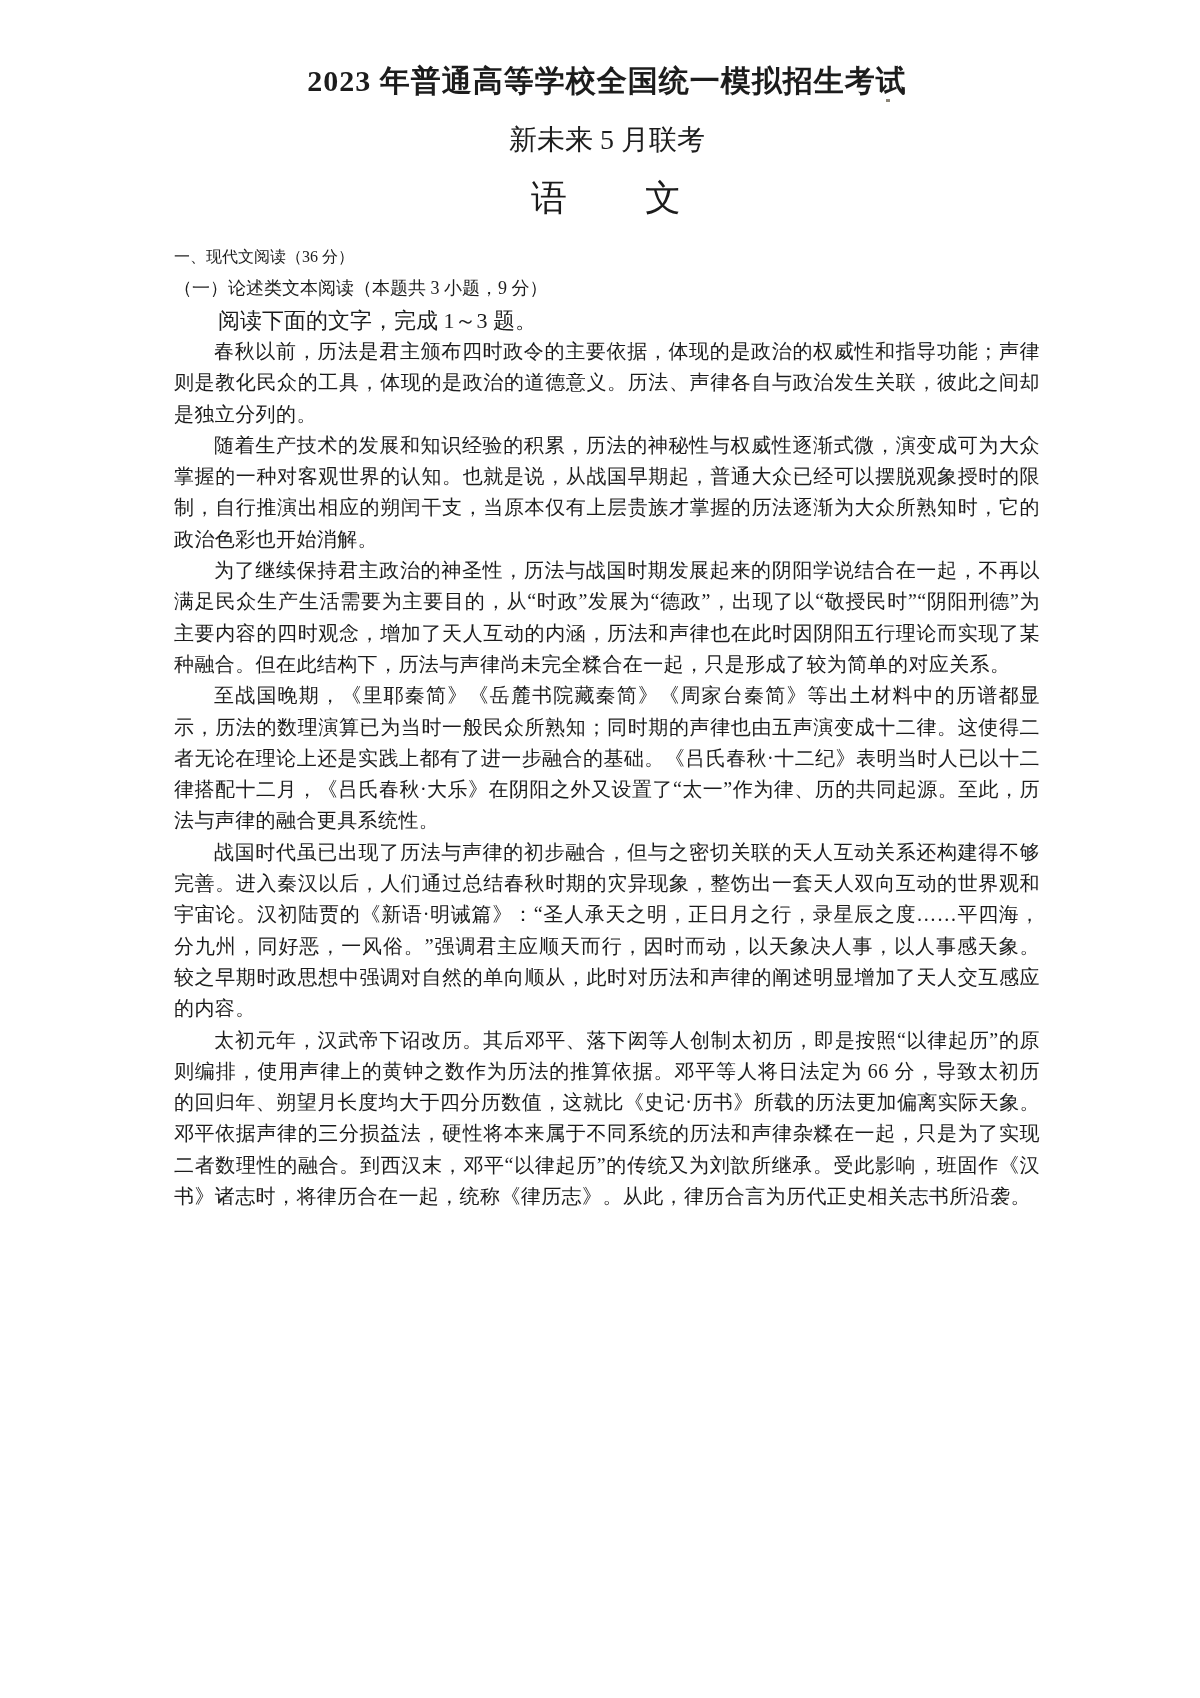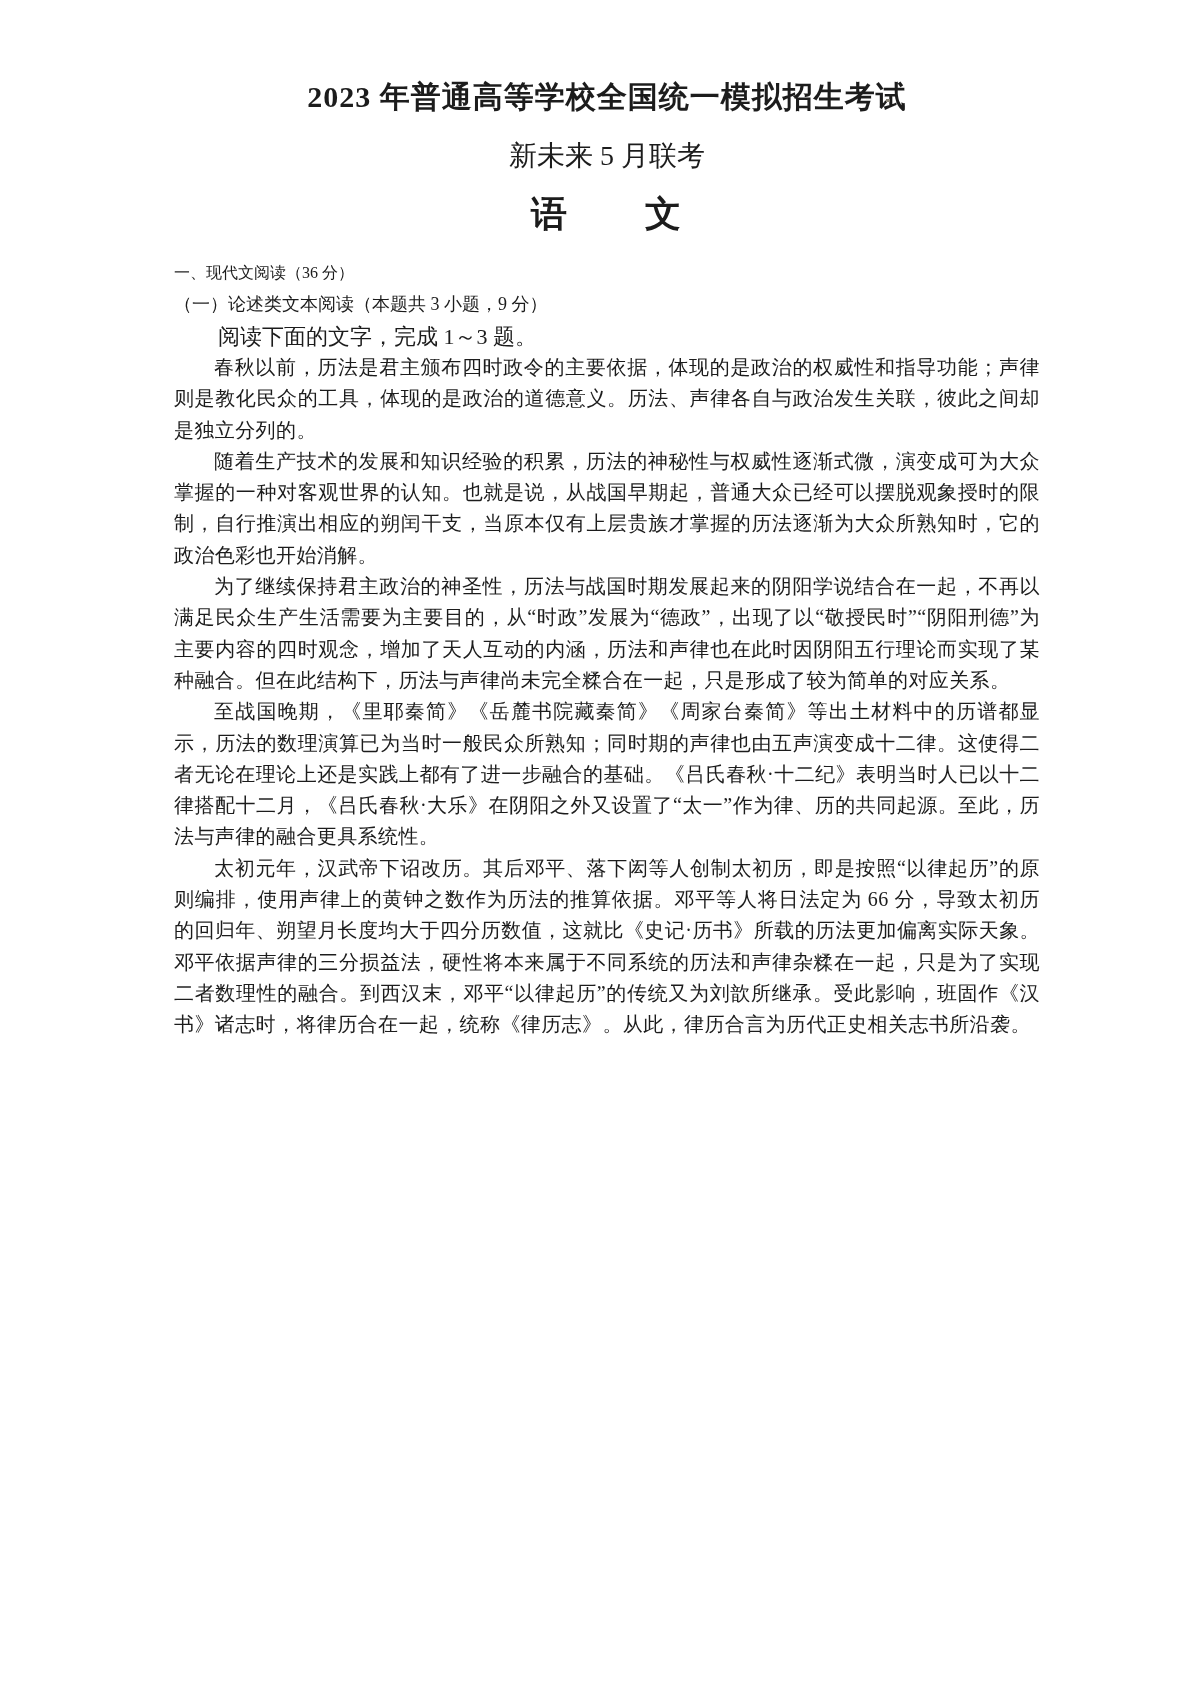--- a/index.html
+++ b/index.html
@@ -8,21 +8,21 @@
     padding: 0;
     background: #ffffff;
   }
   .page {
     position: relative;
     width: 1200px;
     height: 1698px;
     margin: 0 auto;
     background: #ffffff;
     box-sizing: border-box;
-    padding: 80px 160px 0 174px;
+    padding: 64px 160px 0 174px;
     color: #1c1c1c;
     font-family: "Liberation Serif", "DejaVu Serif", serif;
     overflow: hidden;
   }
   .artifact-dot {
     position: absolute;
     left: 886px;
     top: 99px;
     width: 4px;
     height: 3px;
@@ -38,21 +38,21 @@
   }
   .exam-session {
     font-size: 28px;
     font-weight: normal;
     text-align: center;
     margin: 26px 0 0 0;
     line-height: 32px;
   }
   .subject-title {
     font-size: 36px;
-    font-weight: bold;
+    font-weight: normal;
     text-align: center;
     margin: 21px 0 0 0;
     line-height: 42px;
     letter-spacing: 2px;
   }
   .section-heading {
     font-size: 16px;
     line-height: 31px;
     margin-top: 22px;
   }
@@ -93,16 +93,17 @@
 
   <div class="subsection-heading">（一）论述类文本阅读（本题共 3 小题，9 分）</div>
 
   <div class="reading-instruction">阅读下面的文字，完成 1～3 题。</div>
 
   <div class="passage">
     <p>春秋以前，历法是君主颁布四时政令的主要依据，体现的是政治的权威性和指导功能；声律则是教化民众的工具，体现的是政治的道德意义。历法、声律各自与政治发生关联，彼此之间却是独立分列的。</p>
     <p>随着生产技术的发展和知识经验的积累，历法的神秘性与权威性逐渐式微，演变成可为大众掌握的一种对客观世界的认知。也就是说，从战国早期起，普通大众已经可以摆脱观象授时的限制，自行推演出相应的朔闰干支，当原本仅有上层贵族才掌握的历法逐渐为大众所熟知时，它的政治色彩也开始消解。</p>
     <p>为了继续保持君主政治的神圣性，历法与战国时期发展起来的阴阳学说结合在一起，不再以满足民众生产生活需要为主要目的，从“时政”发展为“德政”，出现了以“敬授民时”“阴阳刑德”为主要内容的四时观念，增加了天人互动的内涵，历法和声律也在此时因阴阳五行理论而实现了某种融合。但在此结构下，历法与声律尚未完全糅合在一起，只是形成了较为简单的对应关系。</p>
     <p>至战国晚期，《里耶秦简》《岳麓书院藏秦简》《周家台秦简》等出土材料中的历谱都显示，历法的数理演算已为当时一般民众所熟知；同时期的声律也由五声演变成十二律。这使得二者无论在理论上还是实践上都有了进一步融合的基础。《吕氏春秋·十二纪》表明当时人已以十二律搭配十二月，《吕氏春秋·大乐》在阴阳之外又设置了“太一”作为律、历的共同起源。至此，历法与声律的融合更具系统性。</p>
+    <p>战国时代虽已出现了历法与声律的初步融合，但与之密切关联的天人互动关系还构建得不够完善。进入秦汉以后，人们通过总结春秋时期的灾异现象，整饬出一套天人双向互动的世界观和宇宙论。汉初陆贾的《新语·明诫篇》：“圣人承天之明，正日月之行，录星辰之度……平四海，分九州，同好恶，一风俗。”强调君主应顺天而行，因时而动，以天象决人事，以人事感天象。较之早期时政思想中强调对自然的单向顺从，此时对历法和声律的阐述明显增加了天人交互感应的内容。</p>
     <p>太初元年，汉武帝下诏改历。其后邓平、落下闳等人创制太初历，即是按照“以律起历”的原则编排，使用声律上的黄钟之数作为历法的推算依据。邓平等人将日法定为 66 分，导致太初历的回归年、朔望月长度均大于四分历数值，这就比《史记·历书》所载的历法更加偏离实际天象。邓平依据声律的三分损益法，硬性将本来属于不同系统的历法和声律杂糅在一起，只是为了实现二者数理性的融合。到西汉末，邓平“以律起历”的传统又为刘歆所继承。受此影响，班固作《汉书》诸志时，将律历合在一起，统称《律历志》。从此，律历合言为历代正史相关志书所沿袭。</p>
   </div>
 
 </div>
 
 </body></html>

